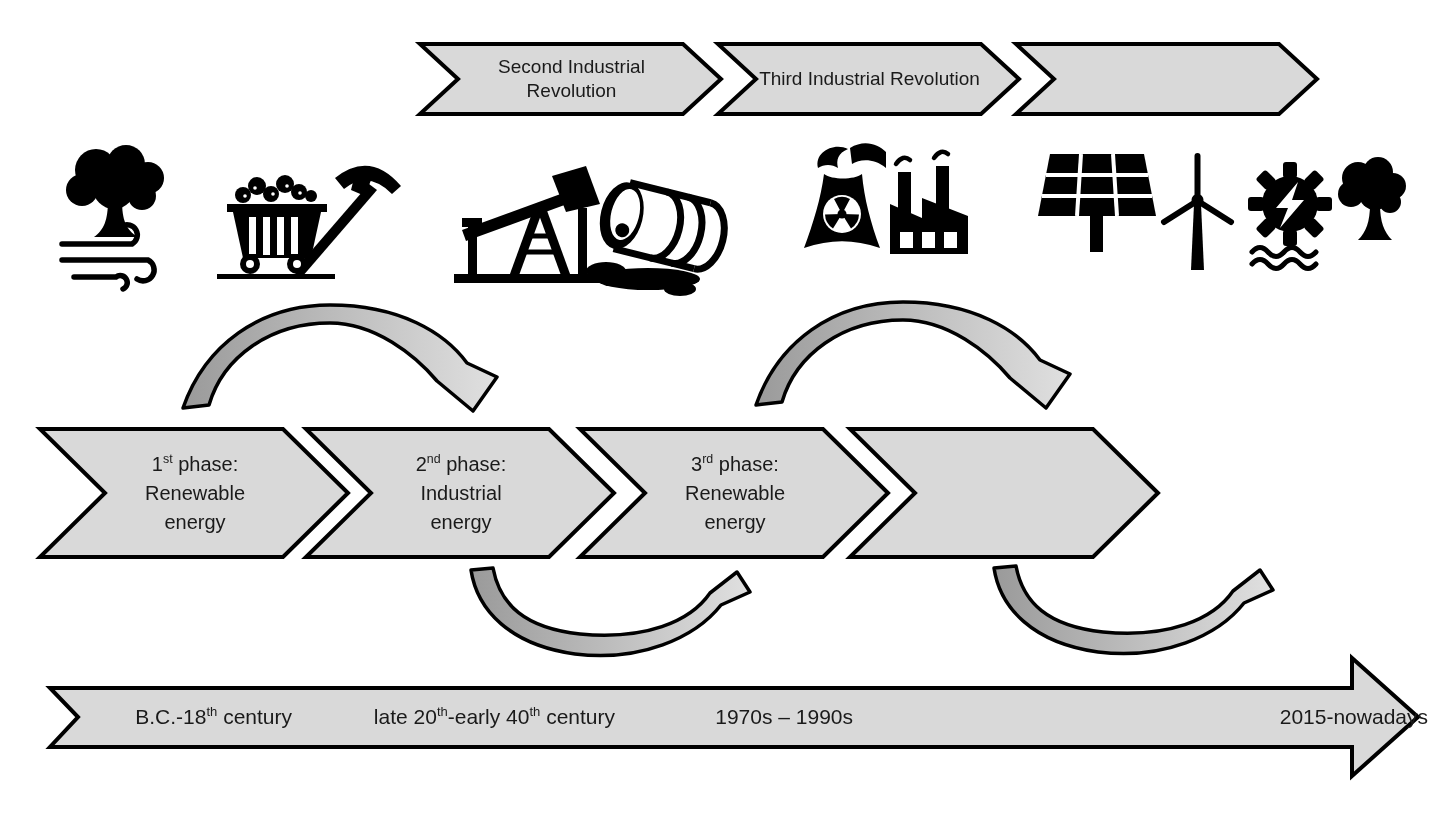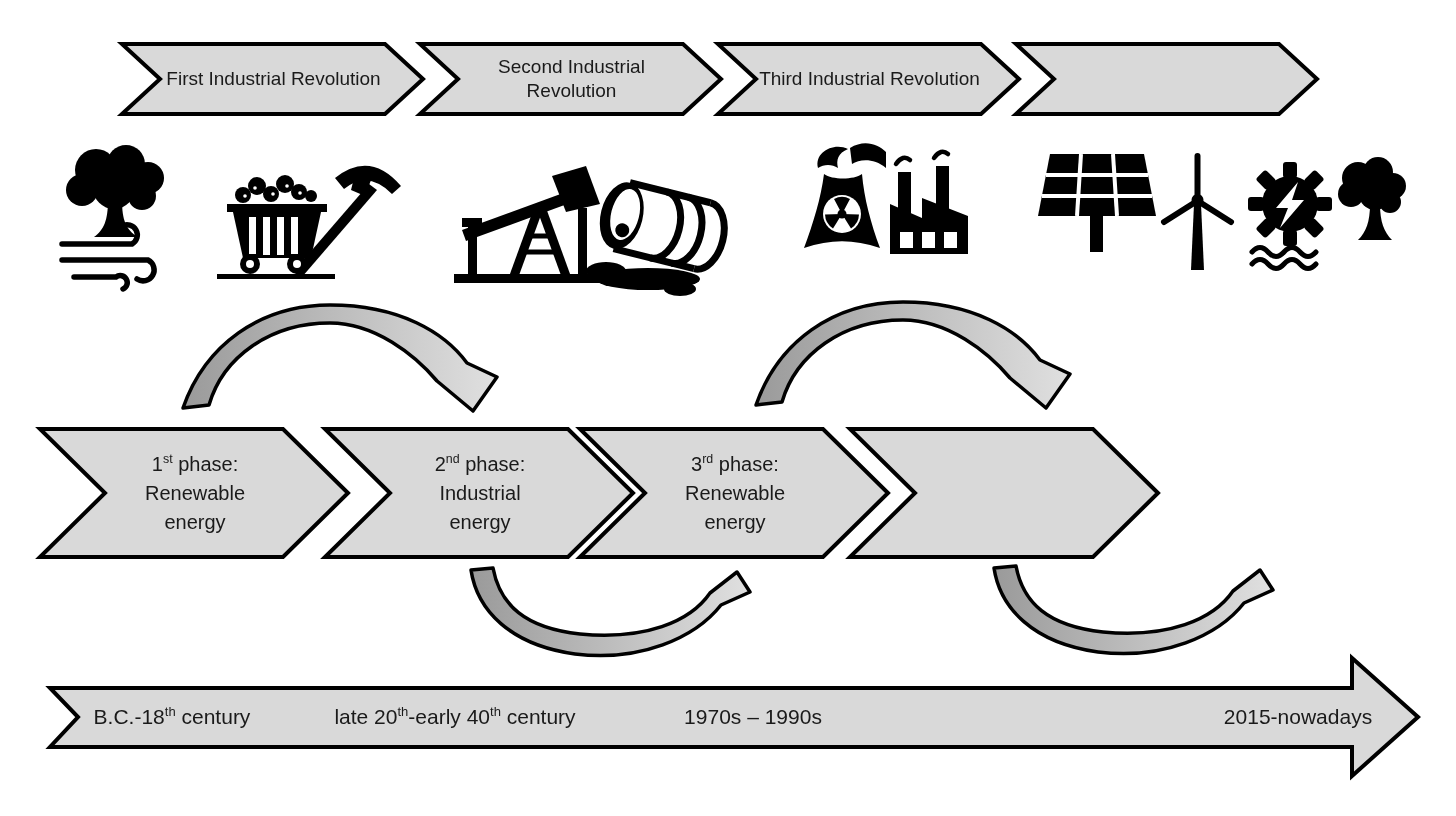--- a/index.html
+++ b/index.html
@@ -21,34 +21,28 @@
   .phase.wide{width:315px;}
   .phase .lbl{
     position:absolute;left:64px;right:62px;top:0;bottom:0;
     display:flex;flex-direction:column;align-items:center;justify-content:center;
     text-align:center;font-size:20px;line-height:29px;
   }
   sup{font-size:0.62em;line-height:0;vertical-align:super;}
   
   .tl-label{
     position:absolute;top:696px;height:42px;line-height:42px;
-    text-align:center;font-size:21px;
+    text-align:right;font-size:21px;
   }
 </style>
 </head>
 <body>
 
 <div id="stage">
 
-  <div class="banner" style="left:120px">
-    <svg width="305" height="74" viewBox="0 0 305 74">
-      <polygon points="2,2 265,2 303,37 265,72 2,72 40,37" fill="#d9d9d9" stroke="#000" stroke-width="4" stroke-linejoin="miter"></polygon>
-    </svg>
-    <div class="lbl">First Industrial Revolution</div>
-  </div>
   <div class="banner" style="left:716px">
     <svg width="305" height="74" viewBox="0 0 305 74">
       <polygon points="2,2 265,2 303,37 265,72 2,72 40,37" fill="#d9d9d9" stroke="#000" stroke-width="4"></polygon>
     </svg>
     <div class="lbl">Third Industrial Revolution</div>
   </div>
   <div class="banner" style="left:418px">
     <svg width="305" height="74" viewBox="0 0 305 74">
       <polygon points="2,2 265,2 303,37 265,72 2,72 40,37" fill="#d9d9d9" stroke="#000" stroke-width="4"></polygon>
     </svg>
@@ -271,21 +265,21 @@
   <div class="phase" style="left:38px">
     <svg width="312" height="132" viewBox="0 0 312 132">
       <polygon points="2,2 245,2 310,66 245,130 2,130 67,66" fill="#d9d9d9" stroke="#000" stroke-width="4"></polygon>
     </svg>
     <div class="lbl">
       <div><span>1</span><sup>st</sup><span> phase:</span></div>
       <div>Renewable</div>
       <div>energy</div>
     </div>
   </div>
-  <div class="phase" style="left:323px">
+  <div class="phase" style="left:304px">
     <svg width="312" height="132" viewBox="0 0 312 132">
       <polygon points="2,2 245,2 310,66 245,130 2,130 67,66" fill="#d9d9d9" stroke="#000" stroke-width="4"></polygon>
     </svg>
     <div class="lbl">
       <div><span>2</span><sup>nd</sup><span> phase:</span></div>
       <div>Industrial</div>
       <div>energy</div>
     </div>
   </div>
   <div class="phase" style="left:578px">

